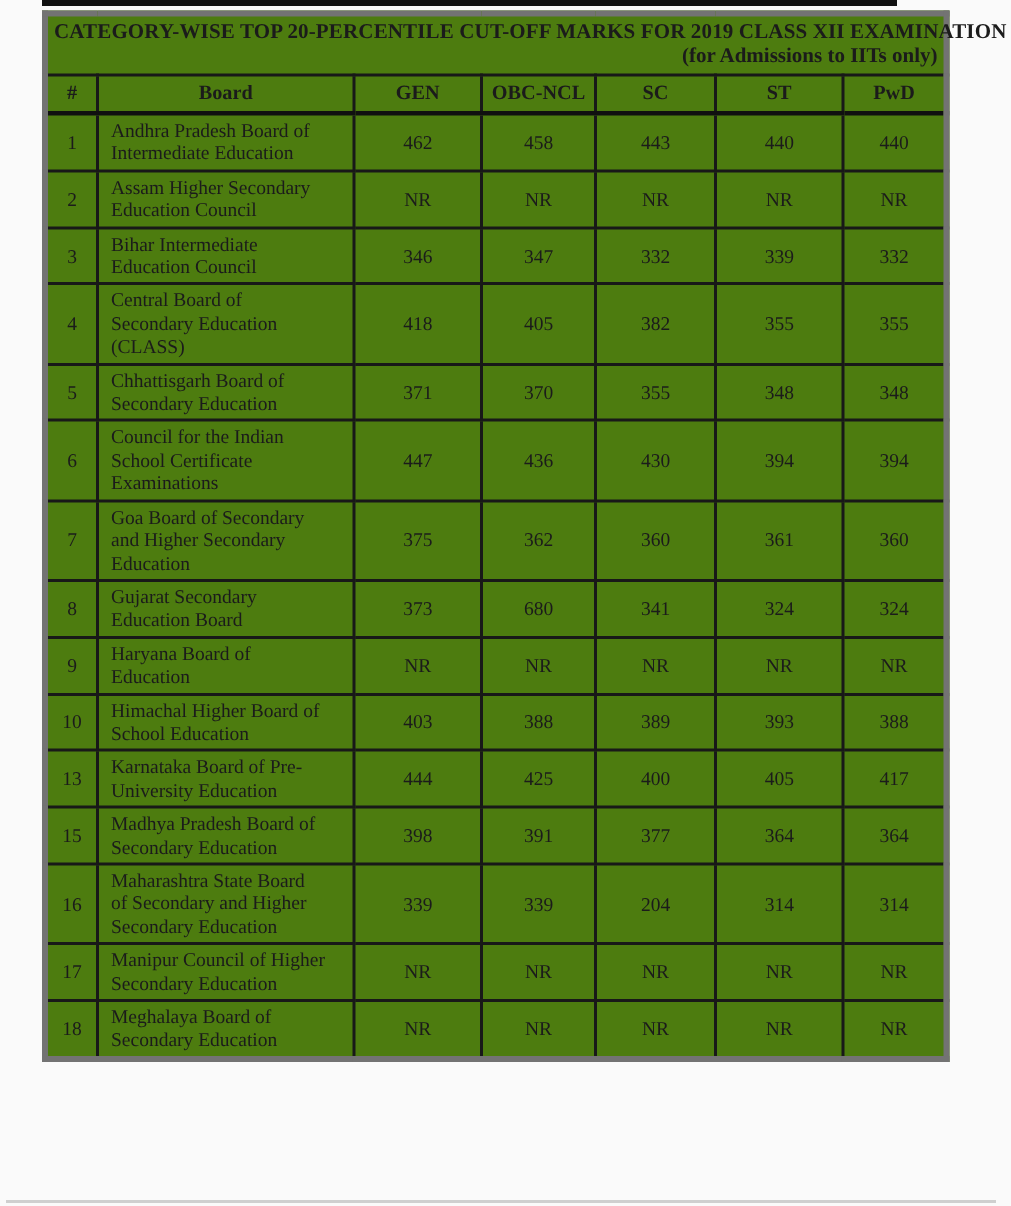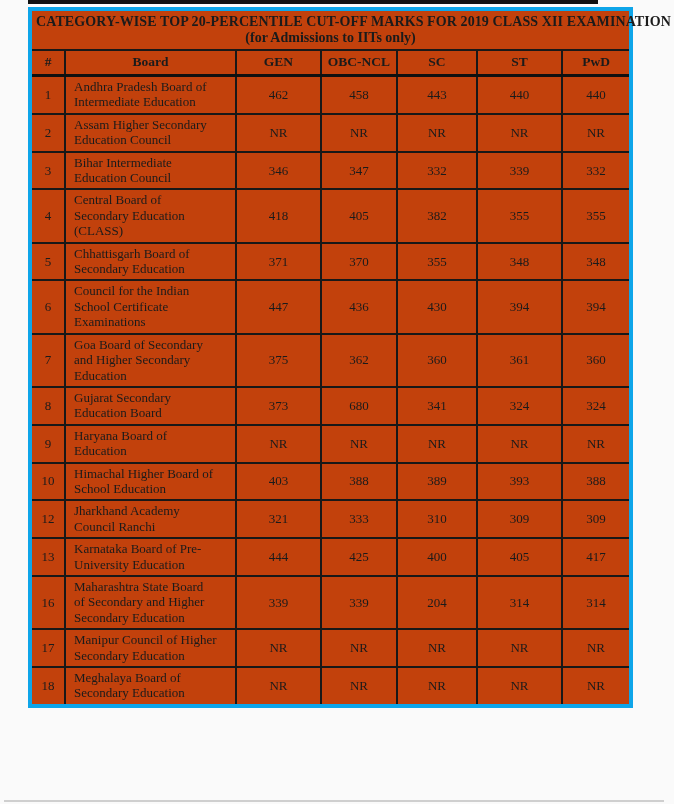--- a/index.html
+++ b/index.html
@@ -35,22 +35,22 @@
     height: 2px;
     background: #cfcfcf;
   }
   table.cutoff {
     position: absolute;
     left: 28px;
     top: 7px;
     width: 601px;
     border-collapse: collapse;
     table-layout: fixed;
-    border: 4px solid #0ea5e9;
-    background: #c2410c;
+    border: 4px solid #737373;
+    background: #4d7c0f;
   }
   table.cutoff th,
   table.cutoff td {
     border: 2px solid #181818;
     vertical-align: middle;
   }
   th.title-cell {
     border-bottom: 3px solid #101010;
     text-align: center;
     padding: 2px 4px 3px 4px;
@@ -58,20 +58,21 @@
   }
   .title-line1 {
     font-size: 14px;
     line-height: 17px;
     letter-spacing: 0.1px;
     white-space: nowrap;
   }
   .title-line2 {
     font-size: 14px;
     line-height: 16px;
+    text-align: right;
   }
   tr.header-row th {
     font-size: 13.5px;
     font-weight: bold;
     text-align: center;
     padding: 3px 1px 4px 1px;
     border-bottom: 3px solid #101010;
   }
   td.num {
     text-align: center;
@@ -208,38 +209,38 @@
         <tr>
           <td class="num">10</td>
           <td class="board">Himachal Higher Board of School Education</td>
           <td class="mark">403</td>
           <td class="mark">388</td>
           <td class="mark">389</td>
           <td class="mark">393</td>
           <td class="mark">388</td>
         </tr>
         <tr>
-          <td class="num">12</td>
-          <td class="board">Jharkhand Academy Council Ranchi</td>
-          <td class="mark">321</td>
-          <td class="mark">333</td>
-          <td class="mark">310</td>
-          <td class="mark">309</td>
-          <td class="mark">309</td>
-        </tr>
-        <tr>
           <td class="num">13</td>
           <td class="board">Karnataka Board of Pre-University Education</td>
           <td class="mark">444</td>
           <td class="mark">425</td>
           <td class="mark">400</td>
           <td class="mark">405</td>
           <td class="mark">417</td>
         </tr>
         <tr>
+          <td class="num">15</td>
+          <td class="board">Madhya Pradesh Board of Secondary Education</td>
+          <td class="mark">398</td>
+          <td class="mark">391</td>
+          <td class="mark">377</td>
+          <td class="mark">364</td>
+          <td class="mark">364</td>
+        </tr>
+        <tr>
           <td class="num">16</td>
           <td class="board">Maharashtra State Board of Secondary and Higher Secondary Education</td>
           <td class="mark">339</td>
           <td class="mark">339</td>
           <td class="mark">204</td>
           <td class="mark">314</td>
           <td class="mark">314</td>
         </tr>
         <tr>
           <td class="num">17</td>

